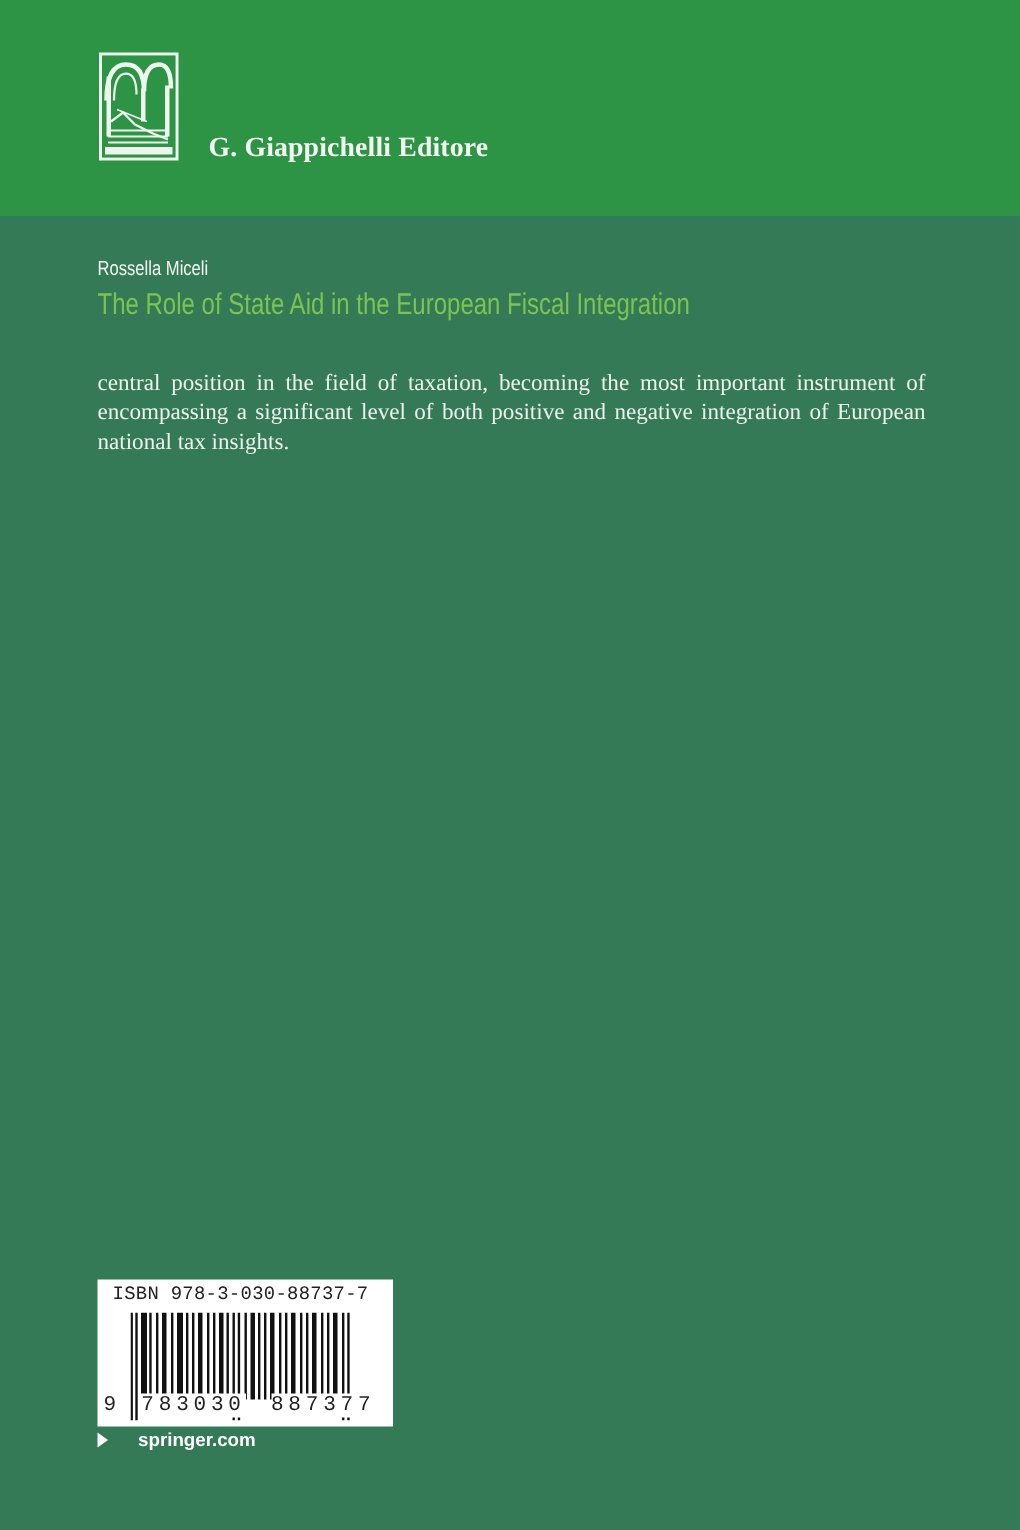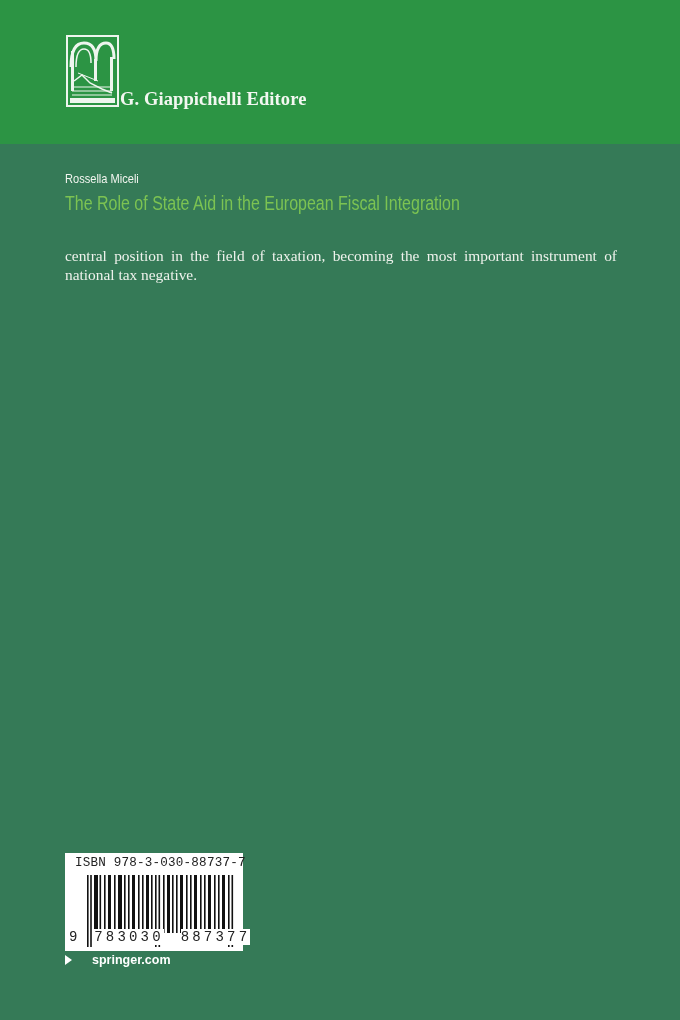--- a/index.html
+++ b/index.html
@@ -14,21 +14,21 @@
     }
     .logo {
       position: absolute; left: 66px; top: 35px; width: 53px; height: 72px;
       background: #2c9444;
       border: 2px solid #eef5ee;
       box-sizing: border-box;
       overflow: hidden;
     }
     .logo svg { display: block; }
     .publisher {
-      position: absolute; left: 120px; top: 89px;
+      position: absolute; left: 139px; top: 89px;
       font-family: "Liberation Serif", "DejaVu Serif", serif;
       font-weight: bold; font-size: 18.5px; color: #f3f7f1;
       letter-spacing: 0.1px; white-space: nowrap;
     }
     .author {
       position: absolute; left: 65px; top: 171px;
       font-family: "Liberation Sans", "DejaVu Sans", sans-serif;
       font-size: 13.5px; color: #f2f5ef;
       transform: scaleX(0.82); transform-origin: left top;
       white-space: nowrap;
@@ -44,21 +44,21 @@
       position: absolute; left: 65px; top: 246px; width: 552px;
       font-family: "Liberation Serif", "DejaVu Serif", serif;
       font-size: 15.4px; line-height: 19.3px; color: #eef2ec;
     }
     .blurb .line {
       display: block; text-align: justify; text-align-last: justify;
       white-space: nowrap;
     }
     .blurb .line.last { text-align-last: left; }
     .barcode-box {
-      position: absolute; left: 65px; top: 853px; width: 178px; height: 98px;
+      position: absolute; left: 65px; top: 853px; width: 197px; height: 98px;
       background: #ffffff;
     }
     .isbn {
       position: absolute; left: 10px; top: 3px;
       font-family: "Liberation Mono", "DejaVu Sans Mono", monospace;
       font-size: 12.6px; color: #222; letter-spacing: 0.2px; white-space: nowrap;
     }
     .bars {
       position: absolute; left: 22px; top: 22px; width: 150px; height: 72px;
     }
@@ -100,21 +100,22 @@
   </svg>
 </div>
 
 <div class="publisher">G. Giappichelli Editore</div>
 
 <div class="author">Rossella Miceli</div>
 <div class="title">The Role of State Aid in the European Fiscal Integration</div>
 
 <div class="blurb">
   <span class="line">central position in the field of taxation, becoming the most important instrument of</span>
-  <span class="line last">national tax negative.</span>
+  <span class="line">encompassing a significant level of both positive and negative integration of European</span>
+  <span class="line last">national tax insights.</span>
 </div>
 
 <div class="barcode-box">
   <div class="isbn">ISBN 978-3-030-88737-7</div>
   <svg class="bars" viewBox="0 0 150 72" preserveAspectRatio="none">
     <g fill="#111">
       <rect x="0" y="0" width="1.6" height="72"></rect>
         <rect x="3.2" y="0" width="1.6" height="72"></rect>
       <rect x="7" y="0" width="4" height="58"></rect>
         <rect x="12.5" y="0" width="1.6" height="58"></rect>

